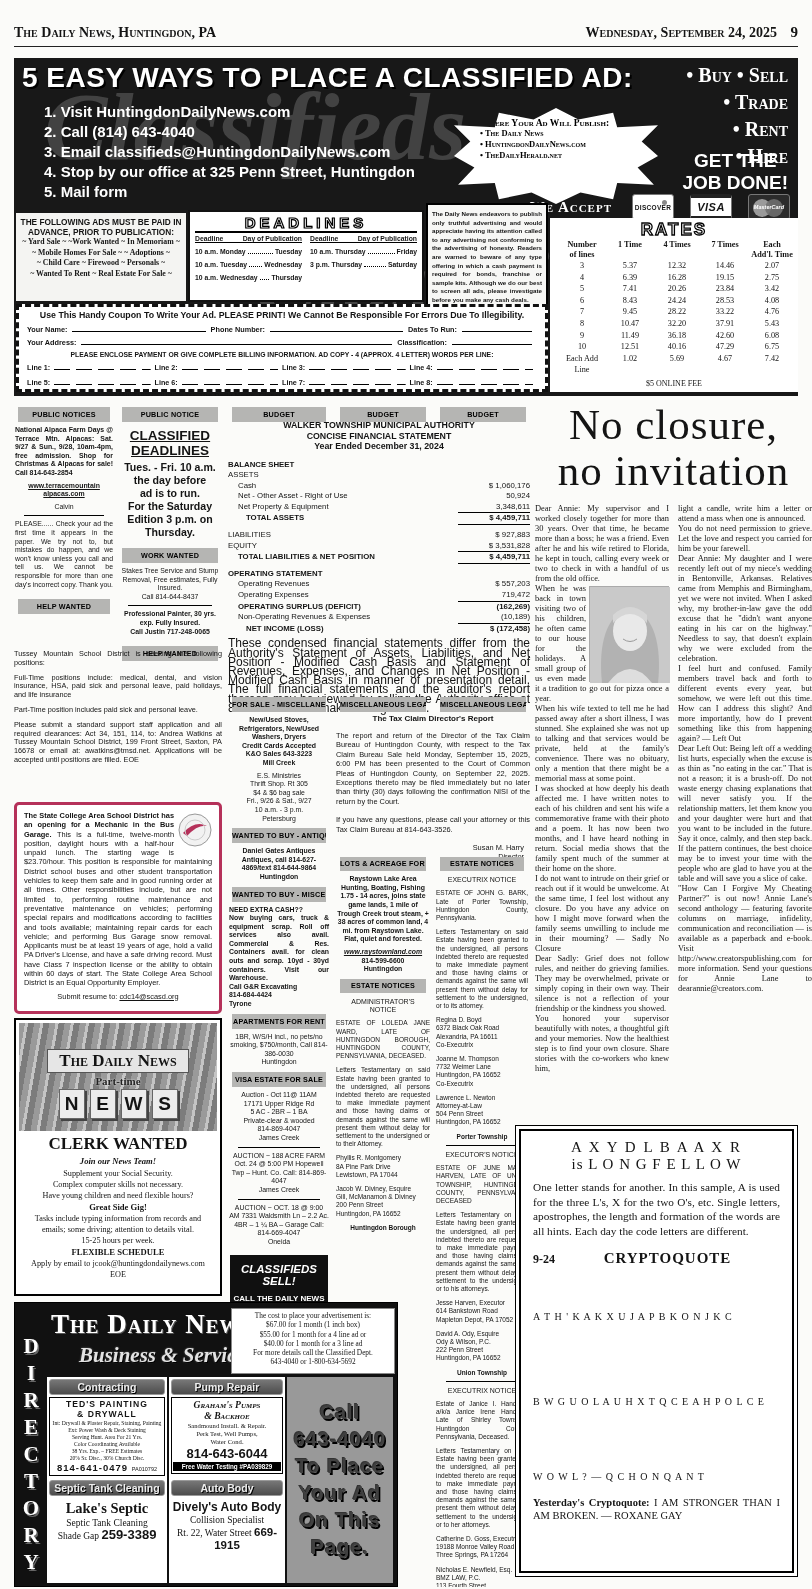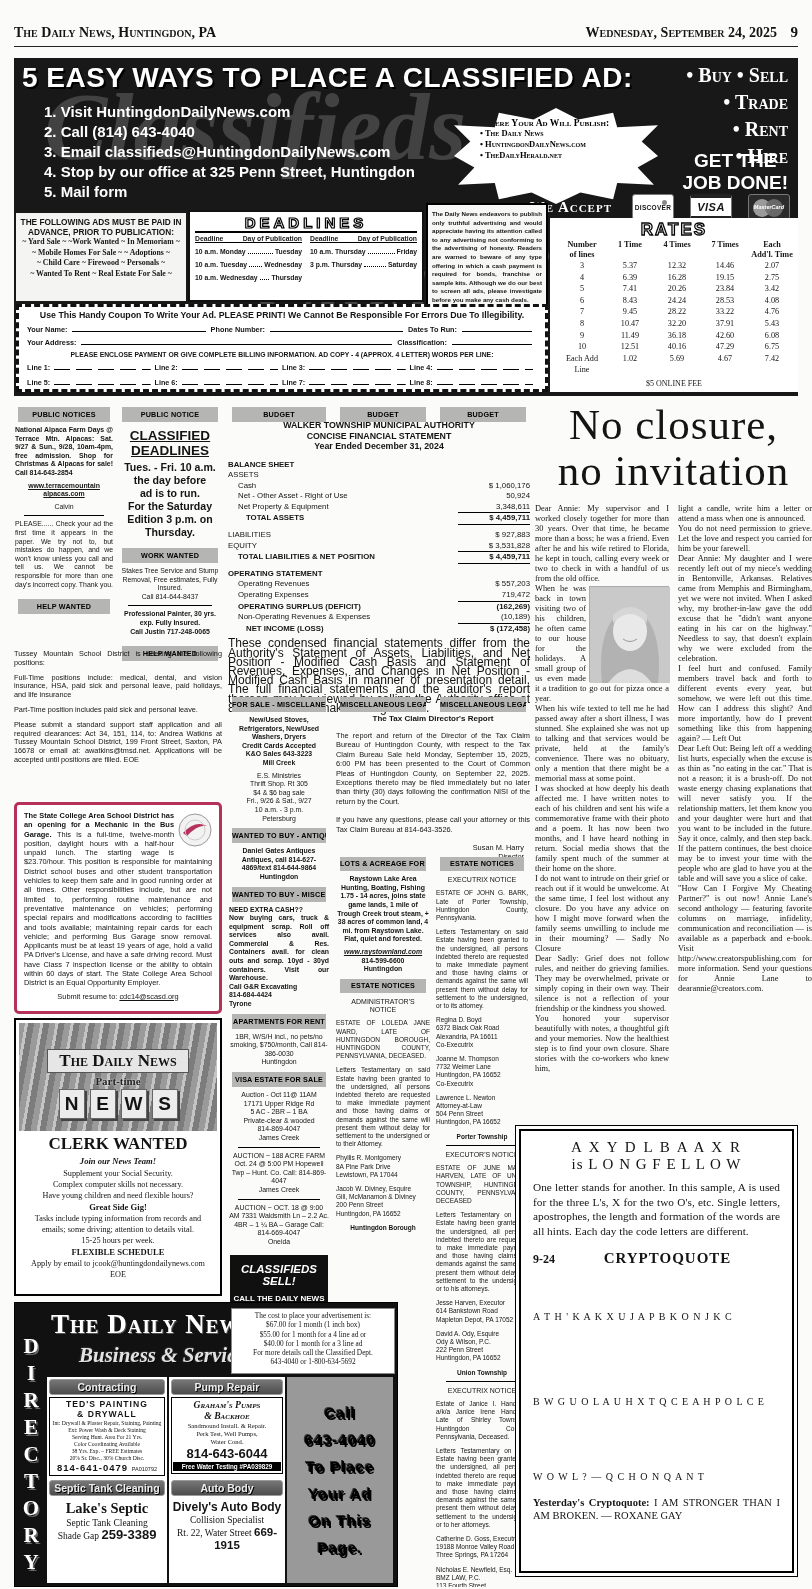--- a/index.html
+++ b/index.html
@@ -149,21 +149,21 @@
 .gr-p{font-family:"Liberation Sans",sans-serif;font-weight:bold;font-size:13px}
 .gr-f{background:#000;color:#fff;font-family:"Liberation Sans",sans-serif;font-weight:bold;font-size:6.3px;padding:1px 0;margin-top:1px}
 .lake{text-align:center;margin-top:4px}
 .lake .n{font-weight:bold;font-size:14.5px;font-family:"Liberation Serif",serif}
 .lake .d{font-size:9.5px;line-height:12px}
 .lake .ph b{font-family:"Liberation Sans",sans-serif;font-size:13px}
 .dively .n{font-family:"Liberation Sans",sans-serif;font-weight:bold;font-size:12px}
 .dively .d{font-size:9.5px;line-height:12px}
 .dively .ph b{font-family:"Liberation Sans",sans-serif;font-size:11.5px}
 .callbox{position:absolute;left:272px;top:74px;width:106px;height:206px;background:#999;display:flex;align-items:center;justify-content:center;text-align:center}
-.callbox div{color:#000000;font-family:"Liberation Sans",sans-serif;font-weight:900;font-size:15px;line-height:27px;white-space:pre-line;text-shadow:1.5px 1.5px 0 #000,-1px -1px 0 #333;letter-spacing:1px}
+.callbox div{color:#404040;font-family:"Liberation Sans",sans-serif;font-weight:900;font-size:20px;line-height:27px;white-space:pre-line;text-shadow:1.5px 1.5px 0 #000,-1px -1px 0 #333;letter-spacing:1px}
 </style>
 </head>
 <body>
 
 <div class="page-header">
   <span>The Daily News, Huntingdon, PA</span>
   <span>
     <span>Wednesday, September 24, 2025</span>
     <span class="pgno">9</span>
   </span>

